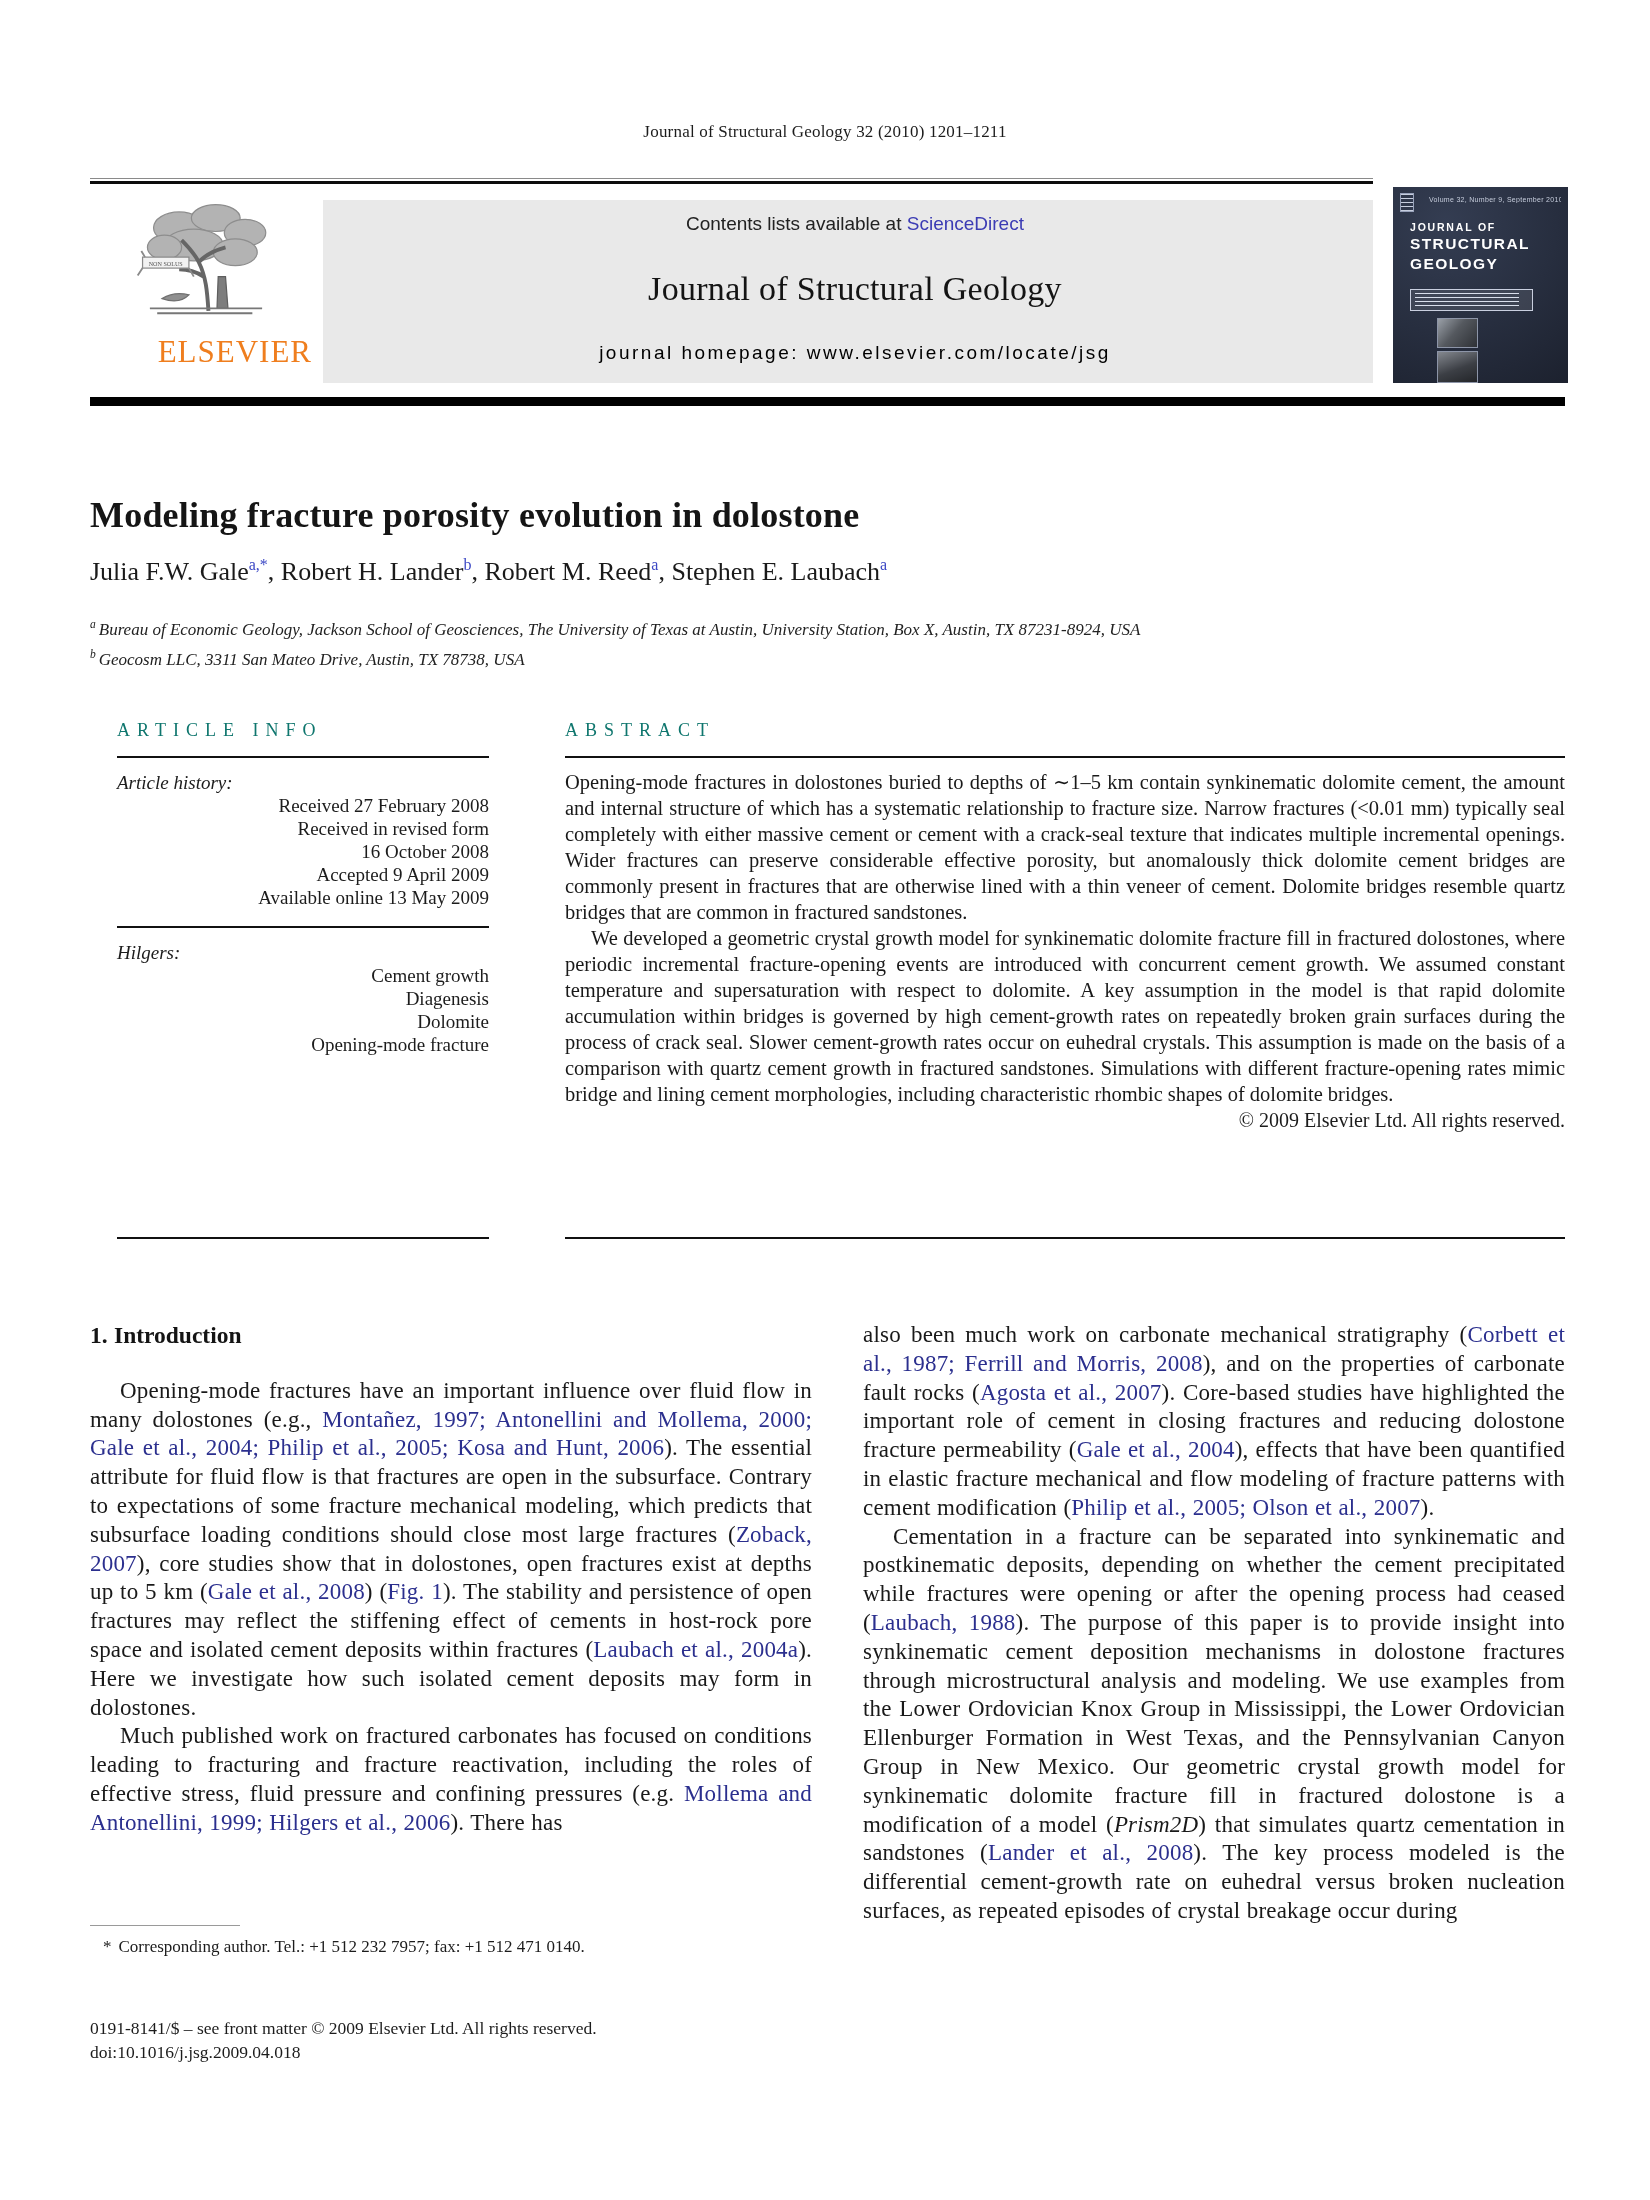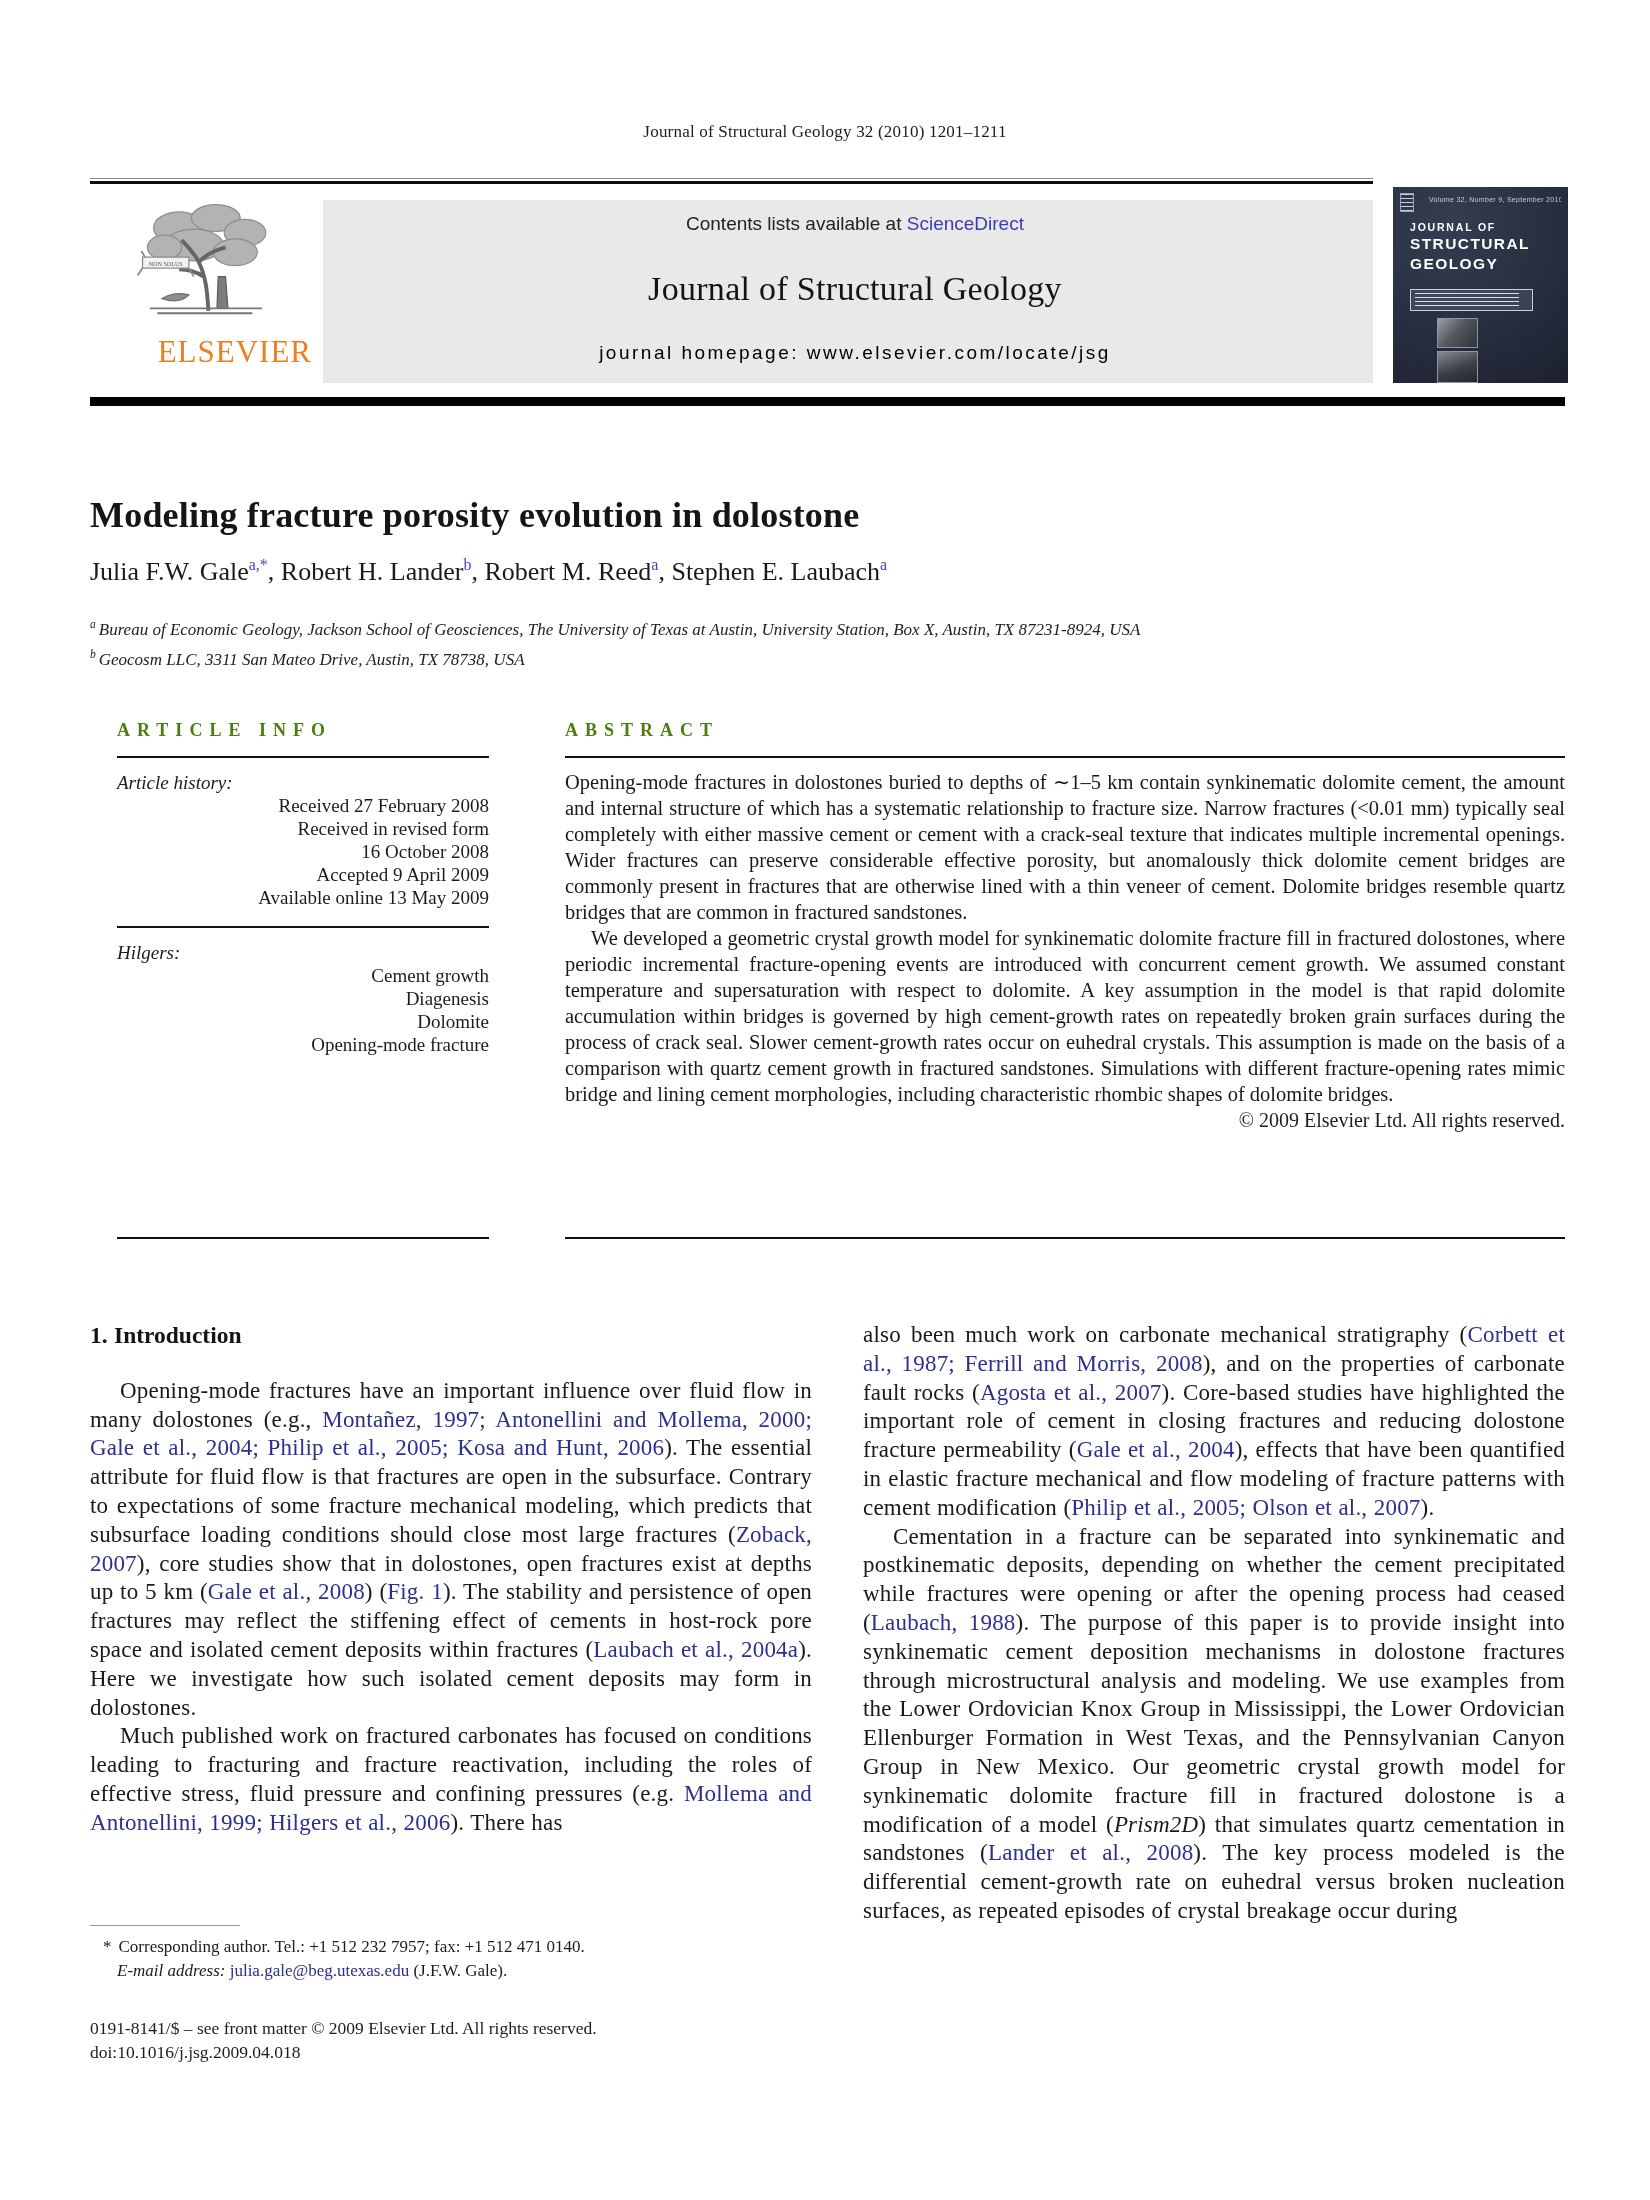--- a/index.html
+++ b/index.html
@@ -52,21 +52,21 @@
   .black-bar { position:absolute; left:90px; top:397px; width:1475px; height:9px; background:#000; }
   
   .article-title { position:absolute; left:90px; top:494px; font-size:36px; color:#151515; letter-spacing:.2px; }
   .authors { position:absolute; left:90px; top:556px; font-size:26px; color:#1a1a1a; }
   .authors sup { font-size:16px; color:var(--sup_blue,#3b47c4); }
   .affils { position:absolute; left:90px; top:612px; font-style:italic; font-size:17px; line-height:25px; color:#222; }
   .affils sup { font-size:11.5px; font-style:italic; margin-right:3px; }
   
   .info-col { position:absolute; left:117px; top:720px; width:372px; }
   .abs-col { position:absolute; left:565px; top:720px; width:1000px; }
-  .sec-heading { font-size:18px; letter-spacing:7px; font-weight:700; color:#4d7c0f; }
+  .sec-heading { font-size:18px; letter-spacing:7px; font-weight:400; color:#0f766e; }
   .sec-rule { height:2px; background:#111; margin-top:15px; }
   .info-label { font-style:italic; font-size:19px; margin-top:13px; line-height:23px; }
   .info-line { font-size:19px; line-height:23px;text-align:right; }
   .info-rule2 { height:2px; background:#111; margin-top:17px; margin-bottom:13px; }
   .abs-text { margin-top:11px; font-size:20.5px; line-height:26px; text-align:justify; color:#191919; }
   .abs-text p.ind { text-indent:26px; }
   .abs-copyright { text-align:right; font-size:20px; margin-top:2px; }
   .bottom-rule { position:absolute; height:2px; background:#111; top:1237px; }
   .bottom-rule.l { left:117px; width:372px; }
   .bottom-rule.r { left:565px; width:1000px; }
@@ -195,21 +195,20 @@
   </div>
 
   <div class="body-col body-right">
     <p><span class="seg-text">also been much work on carbonate mechanical stratigraphy (</span><span class="seg-link">Corbett et al., 1987; Ferrill and Morris, 2008</span><span class="seg-text">), and on the properties of carbonate fault rocks (</span><span class="seg-link">Agosta et al., 2007</span><span class="seg-text">). Core-based studies have highlighted the important role of cement in closing fractures and reducing dolostone fracture permeability (</span><span class="seg-link">Gale et al., 2004</span><span class="seg-text">), effects that have been quantified in elastic fracture mechanical and flow modeling of fracture patterns with cement modification (</span><span class="seg-link">Philip et al., 2005; Olson et al., 2007</span><span class="seg-text">).</span></p>
     <p class="ind"><span class="seg-text">Cementation in a fracture can be separated into synkinematic and postkinematic deposits, depending on whether the cement precipitated while fractures were opening or after the opening process had ceased (</span><span class="seg-link">Laubach, 1988</span><span class="seg-text">). The purpose of this paper is to provide insight into synkinematic cement deposition mechanisms in dolostone fractures through microstructural analysis and modeling. We use examples from the Lower Ordovician Knox Group in Mississippi, the Lower Ordovician Ellenburger Formation in West Texas, and the Pennsylvanian Canyon Group in New Mexico. Our geometric crystal growth model for synkinematic dolomite fracture fill in fractured dolostone is a modification of a model (</span><span class="seg-em">Prism2D</span><span class="seg-text">) that simulates quartz cementation in sandstones (</span><span class="seg-link">Lander et al., 2008</span><span class="seg-text">). The key process modeled is the differential cement-growth rate on euhedral versus broken nucleation surfaces, as repeated episodes of crystal breakage occur during</span></p>
   </div>
 
   <div class="footnote">
     <div class="fn-rule"></div>
     <div class="fn-line1"><span class="fn-star">*</span><span><span class="seg-text">Corresponding author. Tel.: +1 512 232 7957; fax: +1 512 471 0140.</span></span></div>
-    <div class="fn-line2"><span class="seg-em">E-mail address:</span><span class="seg-text"> </span><span class="seg-link">julia.gale@beg.utexas.edu</span><span class="seg-text"> (J.F.W. Gale).</span></div>
   </div>
 
   <div class="footer">
     <div>0191-8141/$ – see front matter © 2009 Elsevier Ltd. All rights reserved.</div>
     <div>doi:10.1016/j.jsg.2009.04.018</div>
   </div>
 
 </div>
 
 </body></html>

